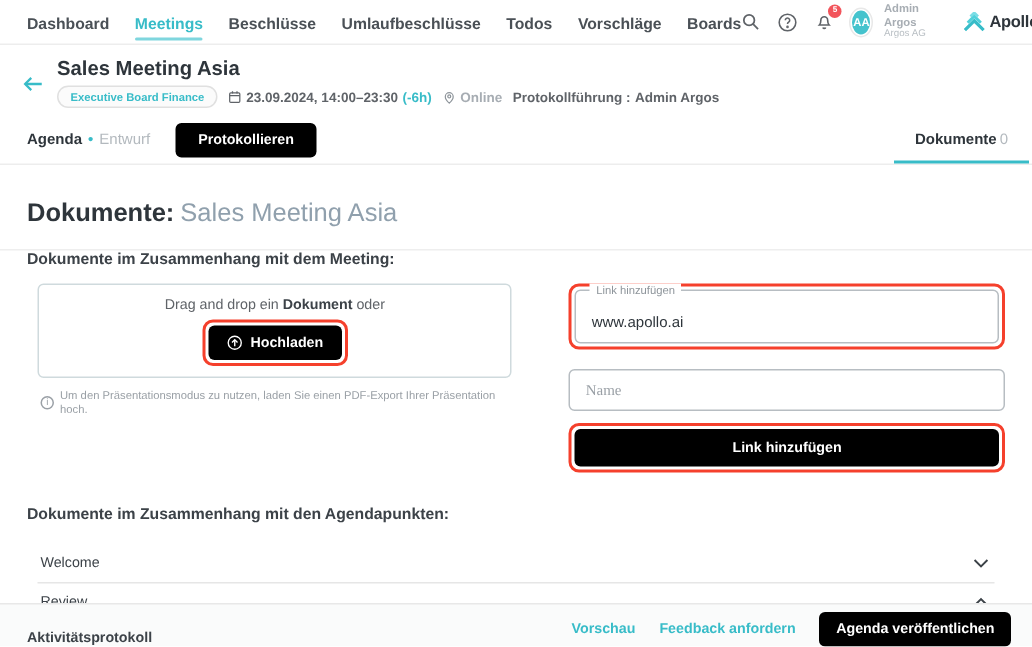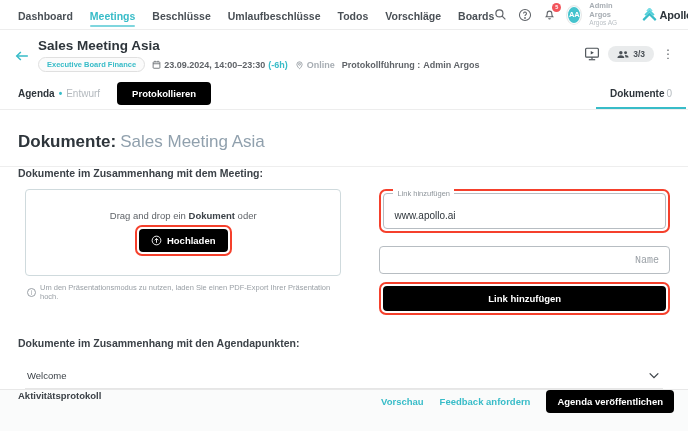--- a/index.html
+++ b/index.html
@@ -80,21 +80,21 @@
   .content { padding:0 18px; }
   .page-title { margin-top:22px; font-size:17px; }
   .page-title .t1 { font-weight:bold; color:#2e353b; }
   .page-title .t2 { color:#90a0ad; margin-left:4px; }
   .divider { border:none; border-top:1px solid #eeeeee; margin:14px -18px 0; }
   .section-label { font-size:10.5px; font-weight:bold; color:#3c4248; margin-top:0; }
 
   .columns { display:flex; margin-top:10px; padding-left:7px; gap:38px; }
   .col-left { width:318px; }
   .dropzone {
-    border:1px solid #cfdadd; border-radius:4px; background:#fff; height:87px;
+    border:1px solid #cfdadd; border-radius:4px; background:#fff; height:63px;
     display:flex; flex-direction:column; align-items:center; justify-content:center; gap:4px;
   }
   .dz-text { font-size:9.5px; color:#5f6368; }
   .dz-text b { color:#3c4248; }
   .upload-btn { display:flex; align-items:center; gap:5px; padding:6px 12px; }
   .hint { display:flex; align-items:center; gap:4px; margin-top:7px; padding-left:2px; }
   .hint-text { font-size:7.5px; color:#9aa0a6; }
   .info-icon {
     width:9px; height:9px; border:1px solid #9aa0a6; border-radius:50%;
     color:#9aa0a6; font-size:6.5px; display:flex; align-items:center; justify-content:center; flex:none;
@@ -108,39 +108,39 @@
     position:absolute; top:-5px; left:9px; background:#fff; padding:0 4px;
     font-size:7.5px; color:#8e959b;
   }
   .outlined-field input {
     width:100%; height:100%; border:none; outline:none; background:transparent;
     font-family:inherit; font-size:10px; color:#2e353b; padding:8px 10px 0;
   }
   .plain-field { border:1px solid #b7bdc2; border-radius:4px; background:#fff; height:28px; margin-top:13px; }
   .plain-field input {
     width:100%; height:100%; border:none; outline:none; background:transparent;
-    font-family:Liberation Mono, monospace; font-size:10px; color:#2e353b; padding:0 10px;text-align:right;
+    font-family:Liberation Serif, serif; font-size:10px; color:#2e353b; padding:0 10px;
   }
   .plain-field input::placeholder { color:#9aa0a6; }
   .link-btn-annotation { margin-top:8px; }
   .link-add-btn { width:100%; padding:7px 0; }
 
   .agenda-section-label { margin-top:22px; }
   .agenda-list { margin:14px 7px 0; }
   .agenda-row {
     display:flex; align-items:center; justify-content:space-between;
     padding:7px 4px 7px 2px; border-bottom:1px solid #e6e6e6; cursor:pointer;
   }
   .agenda-row-title { font-size:9.5px; color:#3c4248; }
 
   
   .footer {
-    position:absolute; left:0; right:0; bottom:0; height:42px;
+    position:absolute; left:0; right:0; bottom:0; height:29px;
     background:#fafbfb; border-top:1px solid #e8e8e8;
-    display:flex; align-items:flex-start; padding:0 14px 0 18px;
+    display:flex; align-items:flex-end; padding:0 14px 0 18px;
   }
   .footer-left { font-size:9.5px; font-weight:bold; color:#3c4248; cursor:pointer; }
   .footer-right { margin-left:auto; display:flex; align-items:center; gap:16px; }
   .footer-link { font-size:9.5px; font-weight:bold; color:#38bcc8; cursor:pointer; }
   .publish-btn { padding:6px 11px; }
 
   svg { display:block; }
 </style>
 </head>
 <body>
@@ -225,42 +225,20 @@
             </svg>
         </span>
         <span class="lite">Online</span>
       </span>
       <span class="meta-item">
         <span>Protokollführung :</span>
         <span>Admin Argos</span>
       </span>
     </div>
   </div>
-  <div class="mh-right">
-    <span class="icon-btn">
-      <svg width="16" height="14" viewBox="0 0 24 22" fill="none" stroke="#4a5056" stroke-width="1.8">
-          <rect x="2" y="2" width="20" height="14" rx="1.5"></rect>
-          <path d="M10 6.2 L15 9 L10 11.8 Z" fill="#4a5056" stroke="none"></path>
-          <line x1="12" y1="16" x2="12" y2="19"></line>
-          <line x1="7" y1="20" x2="17" y2="20"></line>
-        </svg>
-    </span>
-    <span class="people-pill">
-      <span>
-        <svg width="12" height="9" viewBox="0 0 28 20" fill="#4a5056">
-            <circle cx="9" cy="6" r="4"></circle>
-            <path d="M1 18c0-4 3.6-6 8-6s8 2 8 6z"></path>
-            <circle cx="20" cy="6" r="3.4"></circle>
-            <path d="M18.5 11.4c4-.3 8.5 1.6 8.5 5.6h-7"></path>
-          </svg>
-      </span>
-      <span>3/3</span>
-    </span>
-    <span class="kebab">⋮</span>
-  </div>
 </div>
 
 <div class="tab-row">
   <span class="agenda-state">
     <span class="agenda-label">Agenda</span>
     <span class="dot">•</span>
     <span class="draft">Entwurf</span>
   </span>
   <button class="btn-teal protokollieren-btn">Protokollieren</button>
   <span class="doc-tab">

